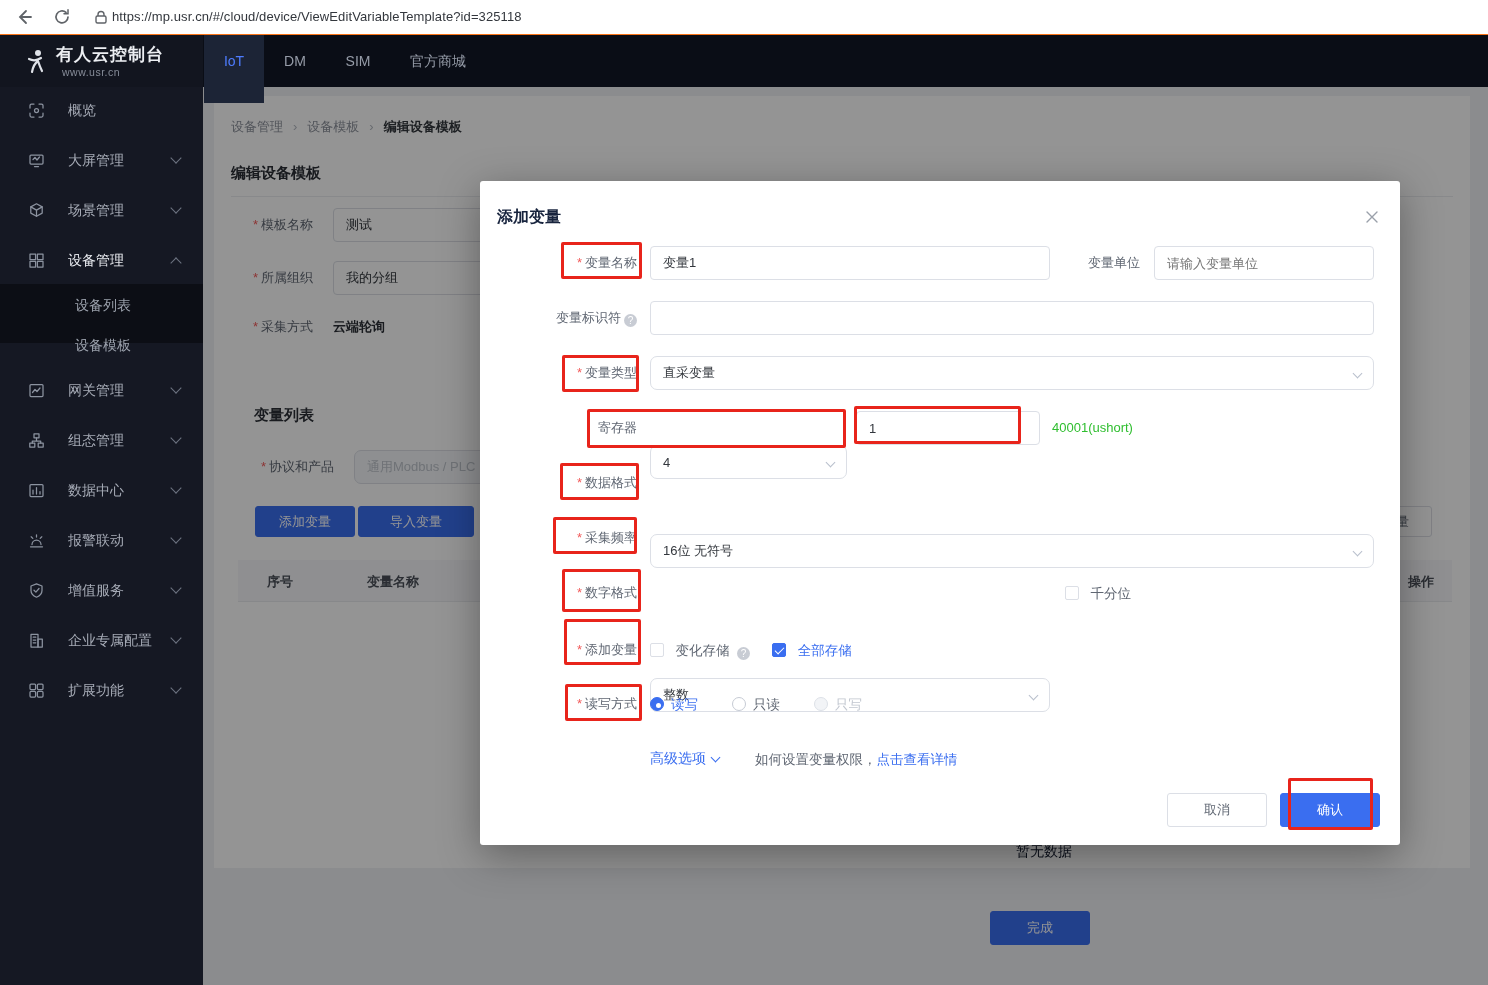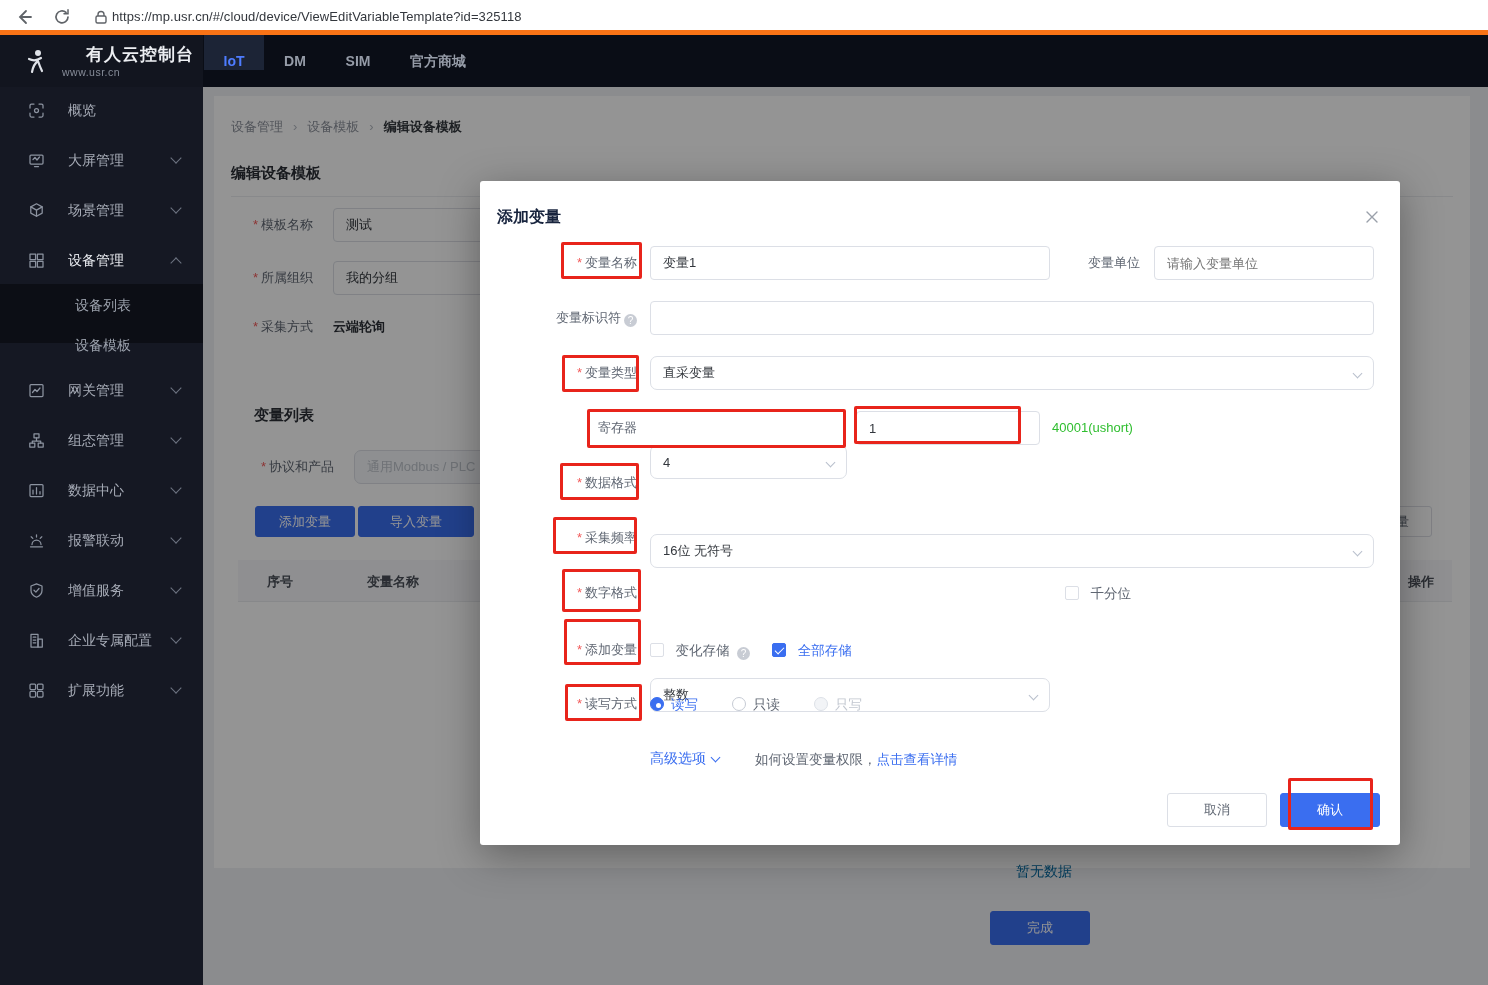--- a/index.html
+++ b/index.html
@@ -2,31 +2,31 @@
 <html><head>
 <meta charset="utf-8">
 <style>
   html,body{margin:0;padding:0;width:1488px;height:985px;overflow:hidden;
     font-family:"Liberation Sans","DejaVu Sans",sans-serif;background:#f0f2f5;position:relative;}
   *{box-sizing:border-box;}
   .abs{position:absolute;}
 
   
   #browser-bar{position:absolute;left:0;top:0;width:1488px;height:35px;background:#fff;
-    border-bottom:5px solid #f97316;z-index:40;}
+    border-bottom:1px solid #f97316;z-index:40;}
   #browser-bar .bicon{position:absolute;top:7px;width:20px;height:20px;color:#5f6368;cursor:pointer;}
   #url-text{position:absolute;left:112px;top:9px;font-size:13px;color:#33373d;letter-spacing:.1px;}
 
   
   #topnav{position:absolute;left:0;top:35px;width:1488px;height:52px;background:#0a0d16;z-index:30;}
   #logo{position:absolute;left:0;top:0;width:203px;height:52px;background:#12151f;}
-  #logo-title{position:absolute;left:56px;top:8px;font-size:17px;font-weight:bold;color:#eceef2;letter-spacing:1px;margin-left:30px;}
+  #logo-title{position:absolute;left:56px;top:8px;font-size:17px;font-weight:bold;color:#eceef2;letter-spacing:1px;}
   #logo-sub{position:absolute;left:62px;top:31px;font-size:10.5px;color:#878d99;letter-spacing:.5px;text-align:center;}
-  .nav-tab{position:absolute;top:0;height:35px;line-height:52px;text-align:center;font-size:14px;
-    color:#969ca8;cursor:pointer;font-weight:bold;}
+  .nav-tab{position:absolute;top:0;height:68px;line-height:52px;text-align:center;font-size:14px;
+    color:#969ca8;cursor:pointer;}
   .nav-tab.active{background:#1c2436;color:#4e7cff;}
 
   
   #sidebar{position:absolute;left:0;top:87px;width:203px;height:898px;background:#151823;z-index:30;}
   .mi{position:absolute;left:0;width:203px;height:40px;cursor:pointer;text-align:right;}
   .mi .ico{position:absolute;left:28px;top:11px;width:17px;height:17px;color:#8c93a0;}
   .mi .lab{position:absolute;left:68px;top:11px;font-size:14px;color:#a6abb6;}
   .mi.active .lab{color:#e9ebf0;}
   .chev{position:absolute;left:172px;width:8px;height:8px;border-right:1.5px solid #6d7482;
     border-bottom:1.5px solid #6d7482;}
@@ -56,21 +56,21 @@
   .caret{position:absolute;right:12px;top:13px;width:7px;height:7px;border-right:1.4px solid #b8bfcc;
     border-bottom:1.4px solid #b8bfcc;transform:rotate(45deg);}
   .bold-val{font-weight:bold;color:#2b2f36;font-size:13px;}
   #section-title{position:absolute;left:40px;top:310px;font-size:15px;font-weight:bold;color:#2b2f36;}
   .btn{display:flex;align-items:center;justify-content:center;font-size:13px;border-radius:3px;cursor:pointer;}
   .btn.primary{background:#3a6ef0;color:#fff;border:1px solid #3a6ef0;}
   .btn.plain{background:#fff;color:#5f6672;border:1px solid #dcdfe6;}
   #vtable-head{position:absolute;left:24px;top:464px;width:1214px;height:42px;background:#f6f7fa;
     border-bottom:1px solid #e8eaee;}
   .th{position:absolute;top:13px;font-size:13px;font-weight:bold;color:#4a4f58;}
-  #empty-text{position:absolute;left:813px;top:776px;font-size:14px;color:#0369a1;}
+  #empty-text{position:absolute;left:813px;top:756px;font-size:14px;color:#0f172a;}
   #finish-btn{position:absolute;left:787px;top:824px;width:100px;height:34px;}
 
   
   #mask{position:absolute;left:203px;top:87px;width:1285px;height:898px;background:rgba(0,0,0,.42);z-index:10;}
 
   
   #modal{position:absolute;left:480px;top:181px;width:920px;height:664px;background:#fff;border-radius:3px;
     box-shadow:0 10px 40px rgba(0,0,0,.35);z-index:20;}
   #modal-title{position:absolute;left:17px;top:26px;font-size:16px;font-weight:bold;color:#17233d;}
   #modal-close{position:absolute;right:20px;top:28px;width:16px;height:16px;color:#9aa0aa;cursor:pointer;}

